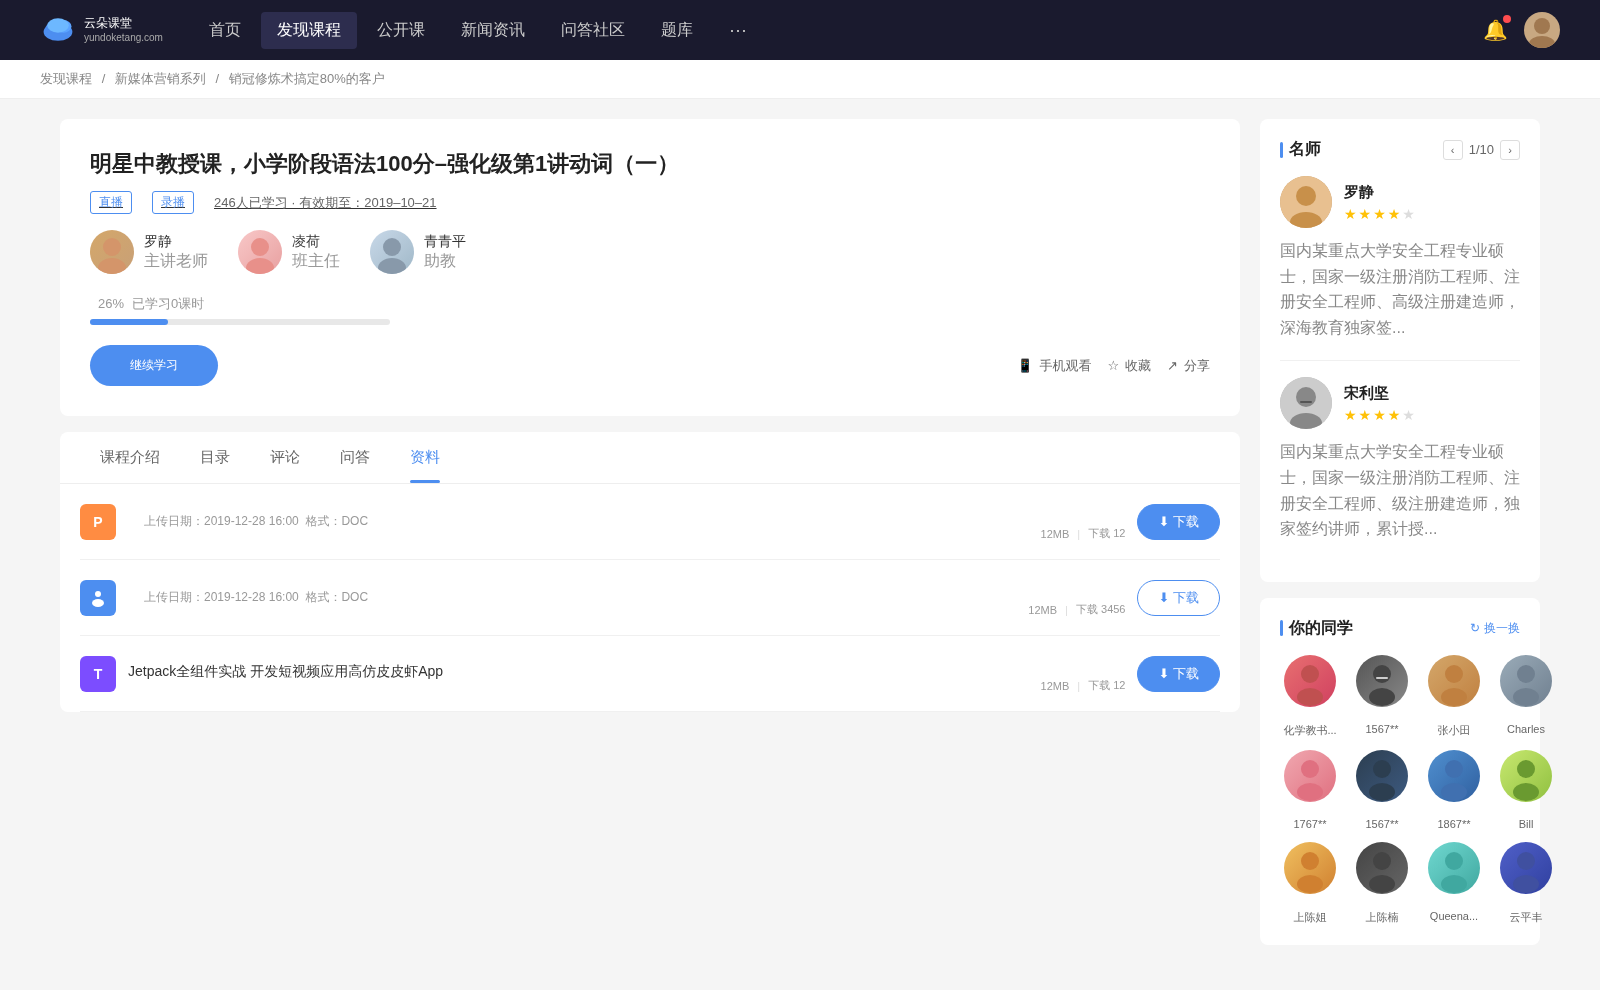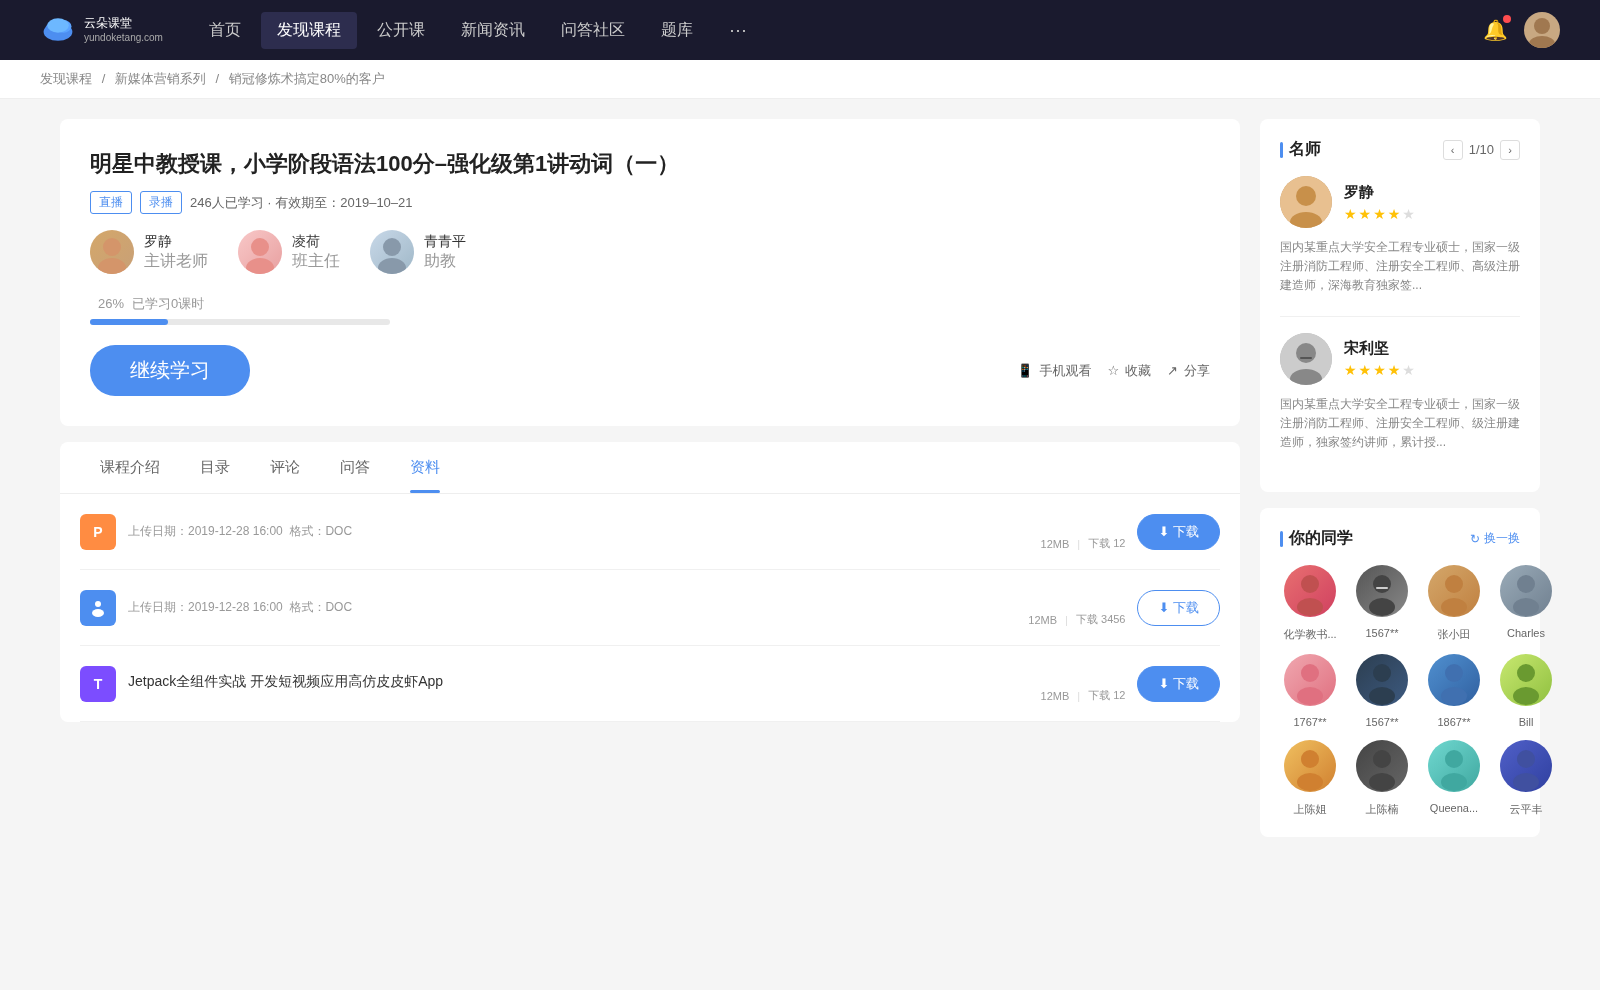--- a/index.html
+++ b/index.html
@@ -25,60 +25,60 @@
 
     
     .main-layout { display: flex; gap: 20px; padding: 20px 40px; max-width: 1560px; margin: 0 auto; }
 
     
     .left-content { flex: 1; min-width: 0; }
 
     
     .course-card { background: white; border-radius: 8px; padding: 30px; margin-bottom: 16px; }
     .course-title { font-size: 22px; font-weight: 600; color: #222; margin-bottom: 12px; }
-    .course-meta { display: flex; align-items: center; gap: 8px; margin-bottom: 16px; }
+    .course-meta { display: flex; align-items: center; gap: 20px; margin-bottom: 16px; text-decoration: underline; }
     .badge { padding: 2px 8px; border-radius: 3px; font-size: 12px; font-weight: 500; }
     .badge-live { border: 1px solid #4d8ef0; color: #4d8ef0; }
     .badge-record { border: 1px solid #4d8ef0; color: #4d8ef0; }
     .meta-text { font-size: 13px; color: #666; }
     .teachers { display: flex; gap: 30px; margin-bottom: 20px; }
     .teacher-item { display: flex; align-items: center; gap: 10px; }
     .teacher-avatar { width: 44px; height: 44px; border-radius: 50%; overflow: hidden; }
     .teacher-info { display: flex; flex-direction: column; }
     .teacher-name { font-size: 14px; color: #333; font-weight: 500; }
     .teacher-role { font-size: 16px; color: #999; }
 
     .progress-section { margin-bottom: 20px; }
     .progress-label { font-size: 15px; color: #4d8ef0; font-weight: 600; margin-bottom: 6px; }
     .progress-label span { font-size: 13px; color: #999; font-weight: normal; margin-left: 8px; }
     .progress-bar-bg { height: 6px; background: #e8e8e8; border-radius: 3px; width: 300px; }
     .progress-bar-fill { height: 6px; background: #4d8ef0; border-radius: 3px; width: 26%; }
 
     .action-row { display: flex; align-items: center; justify-content: space-between; }
-    .btn-continue { background: #4d8ef0; color: white; border: none; padding: 12px 40px; border-radius: 25px; font-size: 20px; cursor: pointer; font-weight: 500; }
+    .btn-continue { background: #4d8ef0; color: white; border: none; padding: 12px 40px; border-radius: 25px; font-size: 12px; cursor: pointer; font-weight: 500; }
     .action-buttons { display: flex; gap: 16px; }
     .action-btn { display: flex; align-items: center; gap: 6px; color: #666; cursor: pointer; font-size: 13px; border: none; background: none; padding: 0; }
 
     
     .tabs-card { background: white; border-radius: 8px; }
     .tabs-header { display: flex; border-bottom: 1px solid #eee; padding: 0 20px; }
     .tab-item { padding: 16px 20px; cursor: pointer; color: #666; font-size: 15px; position: relative; }
     .tab-item.active { color: #4d8ef0; }
     .tab-item.active::after { content: ''; position: absolute; bottom: 0; left: 50%; transform: translateX(-50%); width: 30px; height: 3px; background: #4d8ef0; border-radius: 2px; }
 
     
     .file-list { padding: 0 20px; }
     .file-item { display: flex; align-items: center; padding: 18px 0; border-bottom: 1px solid #f0f0f0; gap: 12px; }
     .file-icon { width: 36px; height: 36px; border-radius: 6px; display: flex; align-items: center; justify-content: center; color: white; font-size: 14px; font-weight: 700; flex-shrink: 0; }
     .file-icon.orange { background: #ff8c42; }
     .file-icon.blue { background: #4d8ef0; }
     .file-icon.purple { background: #7c4dff; }
     .file-info { flex: 1; }
     .file-name { font-size: 14px; color: #333; margin-bottom: 4px; }
-    .file-meta { font-size: 12px; color: #999; }
+    .file-meta { font-size: 12px; color: #999; margin-left: 16px; }
     .file-stats { display: flex; align-items: center; gap: 8px; color: #999; font-size: 11px; margin-top: 24px; }
     .file-stats .sep { color: #ddd; }
     .btn-download { border: 1px solid #4d8ef0; color: #4d8ef0; padding: 8px 20px; border-radius: 20px; cursor: pointer; background: none; font-size: 13px; display: flex; align-items: center; gap: 6px; }
     .btn-download.filled { background: #4d8ef0; color: white; border-color: #4d8ef0; }
 
     
     .right-panel { width: 280px; flex-shrink: 0; display: flex; flex-direction: column; gap: 16px; }
 
     
     .panel-card { background: white; border-radius: 8px; padding: 20px; }
@@ -88,28 +88,28 @@
     .pagination { display: flex; align-items: center; gap: 6px; font-size: 13px; color: #666; }
     .page-btn { width: 20px; height: 20px; border: 1px solid #ddd; border-radius: 3px; display: flex; align-items: center; justify-content: center; cursor: pointer; font-size: 11px; color: #666; }
 
     .teacher-panel-item { margin-bottom: 20px; }
     .teacher-panel-header { display: flex; align-items: center; gap: 12px; margin-bottom: 10px; }
     .teacher-panel-avatar { width: 52px; height: 52px; border-radius: 50%; overflow: hidden; flex-shrink: 0; }
     .teacher-panel-info { }
     .teacher-panel-name { font-size: 15px; font-weight: 600; color: #222; margin-bottom: 4px; }
     .stars { display: flex; gap: 2px; }
     .star { color: #ffc107; font-size: 14px; }
-    .teacher-desc { font-size: 12px; color: #888; line-height: 1.6; }
+    .teacher-desc { font-size: 16px; color: #888; line-height: 1.6; }
     .teacher-divider { height: 1px; background: #f0f0f0; margin: 16px 0; }
 
     
     .classmates-header { display: flex; align-items: center; justify-content: space-between; margin-bottom: 16px; }
     .refresh-btn { color: #4d8ef0; font-size: 12px; cursor: pointer; display: flex; align-items: center; gap: 4px; }
     .classmates-grid { display: grid; grid-template-columns: repeat(4, 1fr); gap: 12px; }
-    .classmate-item { display: flex; flex-direction: column; align-items: center; gap: 10px; }
+    .classmate-item { display: flex; flex-direction: column; align-items: center; gap: 16px; }
     .classmate-avatar { width: 52px; height: 52px; border-radius: 50%; overflow: hidden; flex-shrink: 0; }
     .classmate-name { font-size: 11px; color: #666; text-align: center; white-space: nowrap; overflow: hidden; text-overflow: ellipsis; width: 60px; }
     .av-brown { background: linear-gradient(135deg, #d4a76a, #c8a077); }
 
     .nav-dots { color: #ccc; font-size: 18px; }
   </style>
 </head>
 <body>
 
 <nav class="navbar">

